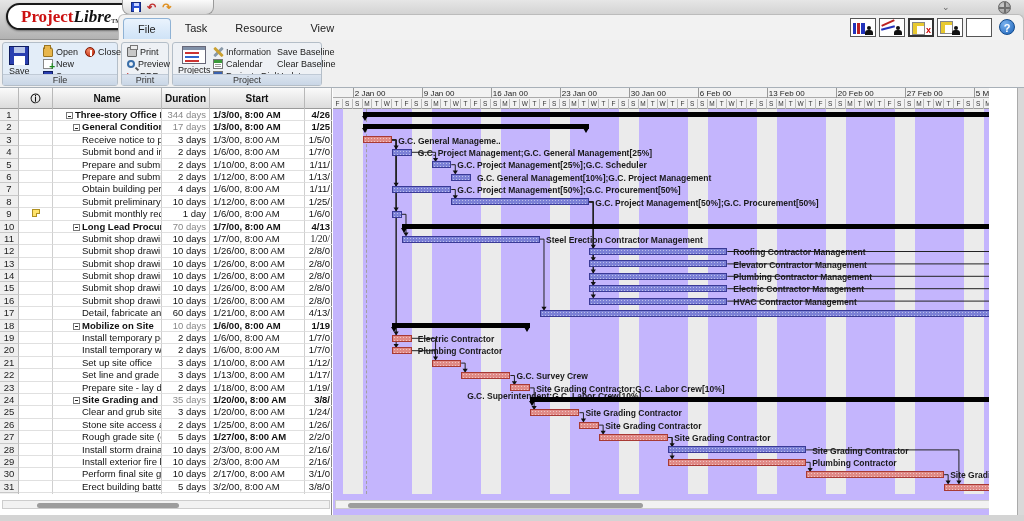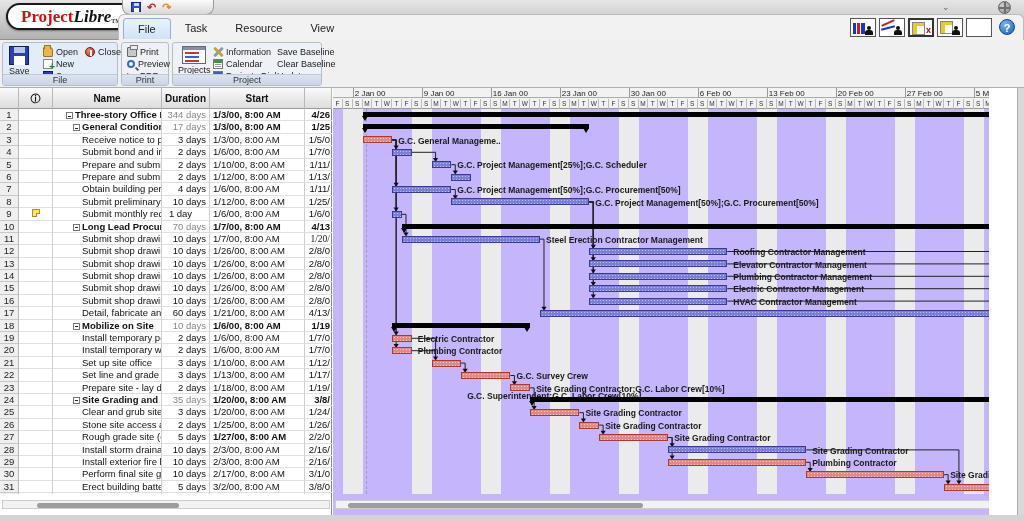--- a/index.html
+++ b/index.html
@@ -329,21 +329,21 @@
             <div class="td" style="width: 34px; text-align: center;"></div>
             <div class="td" style="width: 109px; padding-left: 29px;">Submit preliminary shop d</div>
             <div class="td" style="width: 48px; text-align: right; padding-right: 3px;">10 days</div>
             <div class="td" style="width: 95px; padding-left: 3px;">1/12/00, 8:00 AM</div>
             <div class="td" style="width: 27px; text-align: right; padding-right: 2px; border-right: none;">1/25/</div>
           </div>
           <div class="trow">
             <div class="td num" style="width: 19px;">9</div>
             <div class="td" style="width: 34px; text-align: center;"><span class="note-ico"></span></div>
             <div class="td" style="width: 109px; padding-left: 29px;">Submit monthly requests f</div>
-            <div class="td" style="width: 48px; text-align: center; padding-right: 10px;">1 day</div>
+            <div class="td" style="width: 48px; text-align: right; padding-right: 3px;">1 day</div>
             <div class="td" style="width: 95px; padding-left: 3px;">1/6/00, 8:00 AM</div>
             <div class="td" style="width: 27px; text-align: right; padding-right: 2px; border-right: none;">1/6/0</div>
           </div>
           <div class="trow">
             <div class="td num" style="width: 19px;">10</div>
             <div class="td" style="width: 34px; text-align: center;"></div>
             <div class="td" style="width: 109px; padding-left: 20px; font-weight: bold;"><span class="collapse-box"></span>Long Lead Procurement</div>
             <div class="td" style="width: 48px; text-align: right; padding-right: 3px; color: rgb(136, 136, 136);">70 days</div>
             <div class="td" style="width: 95px; padding-left: 3px; font-weight: bold;">1/7/00, 8:00 AM</div>
             <div class="td" style="width: 27px; text-align: right; padding-right: 2px; border-right: none; font-weight: bold;">4/13</div>
@@ -644,23 +644,25 @@
             <path d="M60.541999999999994,36.6 L65.74199999999999,36.6 L63.141999999999996,40.6 Z M99.97,49 L105.16999999999999,49 L102.57,53 Z M119.684,61.39999999999999 L124.88399999999999,61.39999999999999 L122.28399999999999,65.39999999999999 Z M60.541999999999994,73.8 L65.74199999999999,73.8 L63.141999999999996,77.8 Z M119.684,86.19999999999999 L124.88399999999999,86.19999999999999 L122.28399999999999,90.19999999999999 Z M60.541999999999994,98.6 L65.74199999999999,98.6 L63.141999999999996,102.6 Z M70.399,123.39999999999999 L75.59899999999999,123.39999999999999 L72.999,127.39999999999999 Z M257.68199999999996,135.8 L262.882,135.8 L260.282,139.8 Z M257.68199999999996,148.20000000000002 L262.882,148.20000000000002 L260.282,152.20000000000002 Z M257.68199999999996,160.60000000000002 L262.882,160.60000000000002 L260.282,164.60000000000002 Z M257.68199999999996,173 L262.882,173 L260.282,177 Z M257.68199999999996,185.4 L262.882,185.4 L260.282,189.4 Z M208.397,197.8 L213.59699999999998,197.8 L210.99699999999999,201.8 Z M60.541999999999994,222.60000000000002 L65.74199999999999,222.60000000000002 L63.141999999999996,226.60000000000002 Z M60.541999999999994,235 L65.74199999999999,235 L63.141999999999996,239 Z M99.97,247.4 L105.16999999999999,247.4 L102.57,251.4 Z M99.97,247.4 L105.16999999999999,247.4 L102.57,251.4 Z M129.541,259.80000000000007 L134.74099999999999,259.80000000000007 L132.141,263.80000000000007 Z M178.826,272.20000000000005 L184.02599999999998,272.20000000000005 L181.426,276.20000000000005 Z M198.54,297.00000000000006 L203.73999999999998,297.00000000000006 L201.14,301.00000000000006 Z M247.825,309.40000000000003 L253.02499999999998,309.40000000000003 L250.42499999999998,313.40000000000003 Z M267.539,321.80000000000007 L272.73900000000003,321.80000000000007 L270.139,325.80000000000007 Z M336.53799999999995,334.20000000000005 L341.738,334.20000000000005 L339.138,338.20000000000005 Z M336.53799999999995,346.6 L341.738,346.6 L339.138,350.6 Z M474.53599999999994,359.00000000000006 L479.736,359.00000000000006 L477.13599999999997,363.00000000000006 Z M612.534,371.40000000000003 L617.734,371.40000000000003 L615.134,375.40000000000003 Z M623.3195,371.40000000000003 L628.5195,371.40000000000003 L625.9195,375.40000000000003 Z " fill="#111"></path>
           </svg>
           <div class="gbar summary" style="left: 29.571px; width: 654.429px; top: 3px;"></div>
           <div class="sum-cap" style="left: 28.571px; top: 7px;"></div>
           <div class="gbar summary" style="left: 29.571px; width: 226.711px; top: 15.4px;"></div>
           <div class="sum-cap" style="left: 28.571px; top: 19.4px;"></div>
           <div class="sum-cap" style="left: 250.282px; top: 19.4px;"></div>
           <div class="gbar critical" style="left: 29.571px; width: 29.571px; top: 27.4px;"></div>
           <div class="gbar-label" style="left: 65.142px; top: 26.6px;">G.C. General Manageme..</div>
           <div class="gbar task" style="left: 59.142px; width: 19.714px; top: 39.8px;"></div>
+          <div class="gbar-label" style="left: 84.856px; top: 39px;">G.C. Project Management;G.C. General Management[25%]</div>
           <div class="gbar task" style="left: 98.57px; width: 19.714px; top: 52.2px;"></div>
           <div class="gbar-label" style="left: 124.284px; top: 51.4px;">G.C. Project Management[25%];G.C. Scheduler</div>
           <div class="gbar task" style="left: 118.284px; width: 19.714px; top: 64.6px;"></div>
+          <div class="gbar-label" style="left: 143.998px; top: 63.8px;">G.C. General Management[10%];G.C. Project Management</div>
           <div class="gbar task" style="left: 59.142px; width: 59.142px; top: 77px;"></div>
           <div class="gbar-label" style="left: 124.284px; top: 76.2px;">G.C. Project Management[50%];G.C. Procurement[50%]</div>
           <div class="gbar task" style="left: 118.284px; width: 137.998px; top: 89.4px;"></div>
           <div class="gbar-label" style="left: 262.282px; top: 88.6px;">G.C. Project Management[50%];G.C. Procurement[50%]</div>
           <div class="gbar task" style="left: 59.142px; width: 9.857px; top: 101.8px;"></div>
           <div class="gbar summary" style="left: 68.999px; width: 615.001px; top: 114.6px;"></div>
           <div class="sum-cap" style="left: 67.999px; top: 118.6px;"></div>
           <div class="gbar task" style="left: 68.999px; width: 137.998px; top: 126.6px;"></div>
           <div class="gbar-label" style="left: 212.997px; top: 125.8px;">Steel Erection Contractor Management</div>
           <div class="gbar task" style="left: 256.282px; width: 137.998px; top: 139px;"></div>

